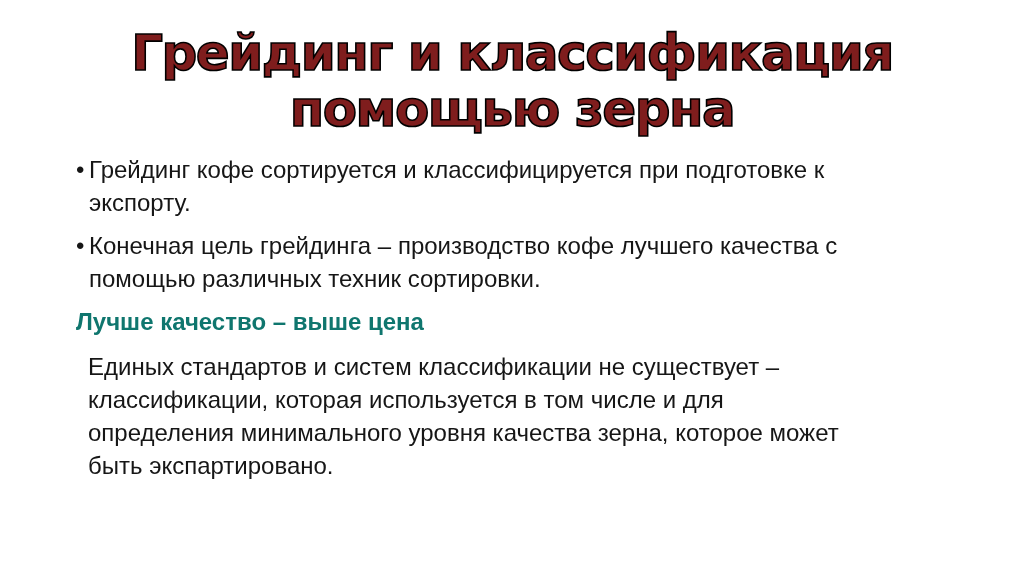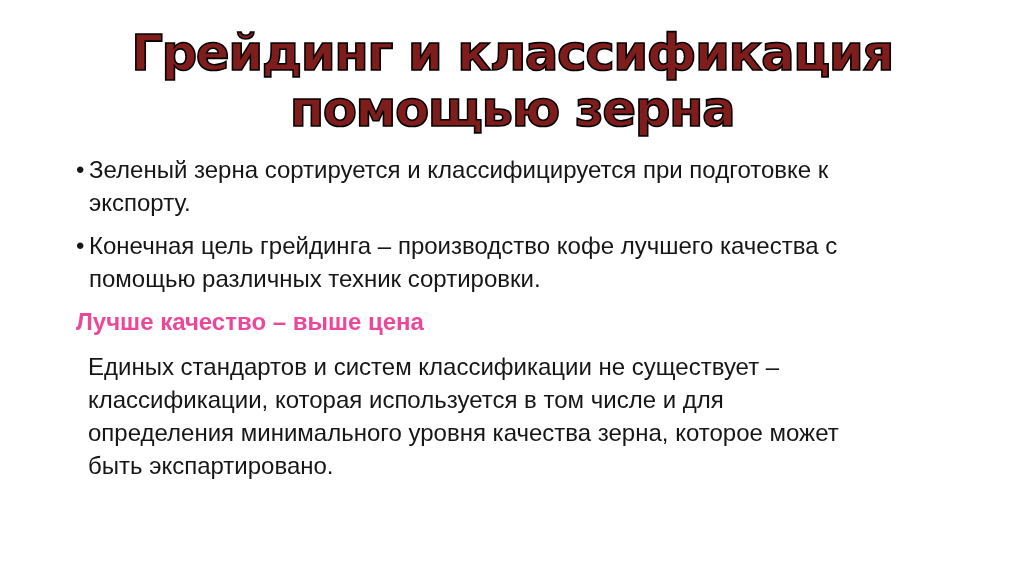--- a/index.html
+++ b/index.html
@@ -58,21 +58,21 @@
     left: 0;
     top: 0;
   }
   .line {
     display: block;
     white-space: nowrap;
   }
   .emphasis {
     margin: 0 0 10px 0;
     font-weight: bold;
-    color: #ec4899;
+    color: #0f766e;
     white-space: nowrap;
   }
   .paragraph {
     margin: 12px;
   }
 </style>
 </head>
 <body>
 
 <div class="slide">
@@ -81,21 +81,21 @@
     <span class="title-line">Грейдинг и классификация</span>
     <span class="title-line">помощью зерна</span>
   </h1>
 
   <div class="body">
 
     <ul class="bullets">
       <li class="bullet-item">
         <span class="marker">•</span>
         <span class="li-body">
-          <span class="line">Зеленый зерна сортируется и классифицируется при подготовке к</span>
+          <span class="line">Грейдинг кофе сортируется и классифицируется при подготовке к</span>
           <span class="line">экспорту.</span>
         </span>
       </li>
       <li class="bullet-item">
         <span class="marker">•</span>
         <span class="li-body">
           <span class="line">Конечная цель грейдинга – производство кофе лучшего качества с</span>
           <span class="line">помощью различных техник сортировки.</span>
         </span>
       </li>

